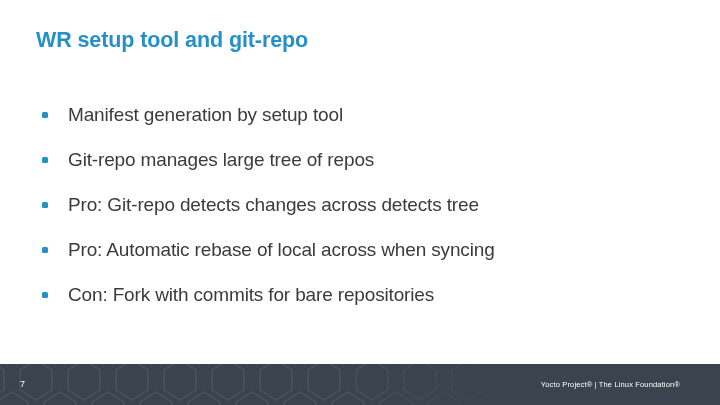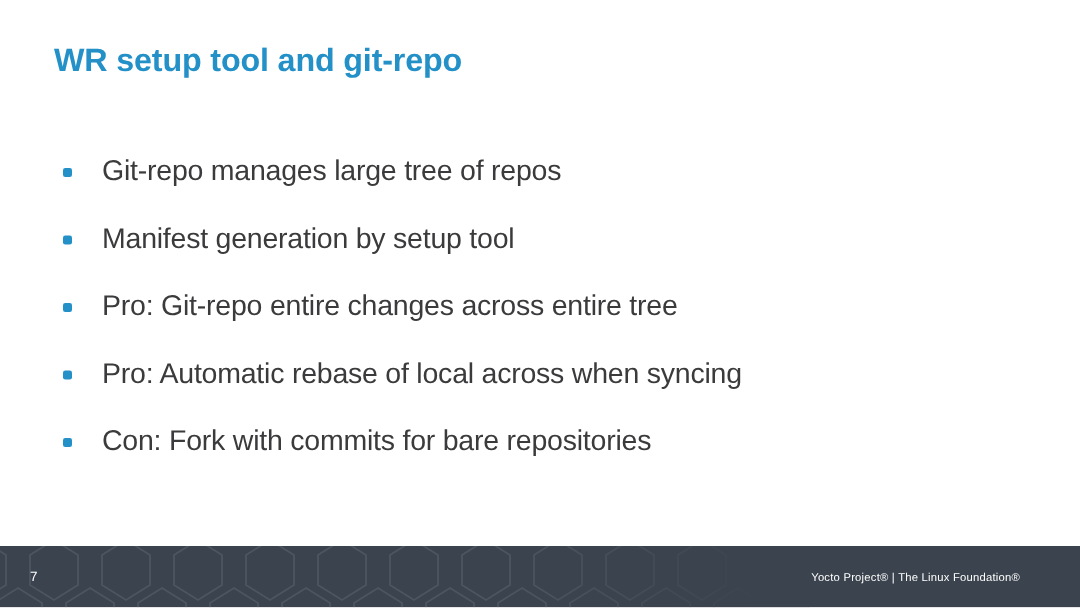--- a/index.html
+++ b/index.html
@@ -114,29 +114,29 @@
 </head>
 <body>
 
 <div id="slide">
 
   <div id="slide-title">WR setup tool and git-repo</div>
 
   <ul id="bullet-list">
     <li class="bullet-item">
       <span class="bullet-marker"></span>
+      <span class="bullet-text">Manifest generation by setup tool</span>
+    </li>
+    <li class="bullet-item">
+      <span class="bullet-marker"></span>
       <span class="bullet-text">Git-repo manages large tree of repos</span>
     </li>
     <li class="bullet-item">
       <span class="bullet-marker"></span>
-      <span class="bullet-text">Manifest generation by setup tool</span>
-    </li>
-    <li class="bullet-item">
-      <span class="bullet-marker"></span>
-      <span class="bullet-text">Pro: Git-repo entire changes across entire tree</span>
+      <span class="bullet-text">Pro: Git-repo detects changes across detects tree</span>
     </li>
     <li class="bullet-item">
       <span class="bullet-marker"></span>
       <span class="bullet-text">Pro: Automatic rebase of local across when syncing</span>
     </li>
     <li class="bullet-item">
       <span class="bullet-marker"></span>
       <span class="bullet-text">Con: Fork with commits for bare repositories</span>
     </li>
   </ul>

